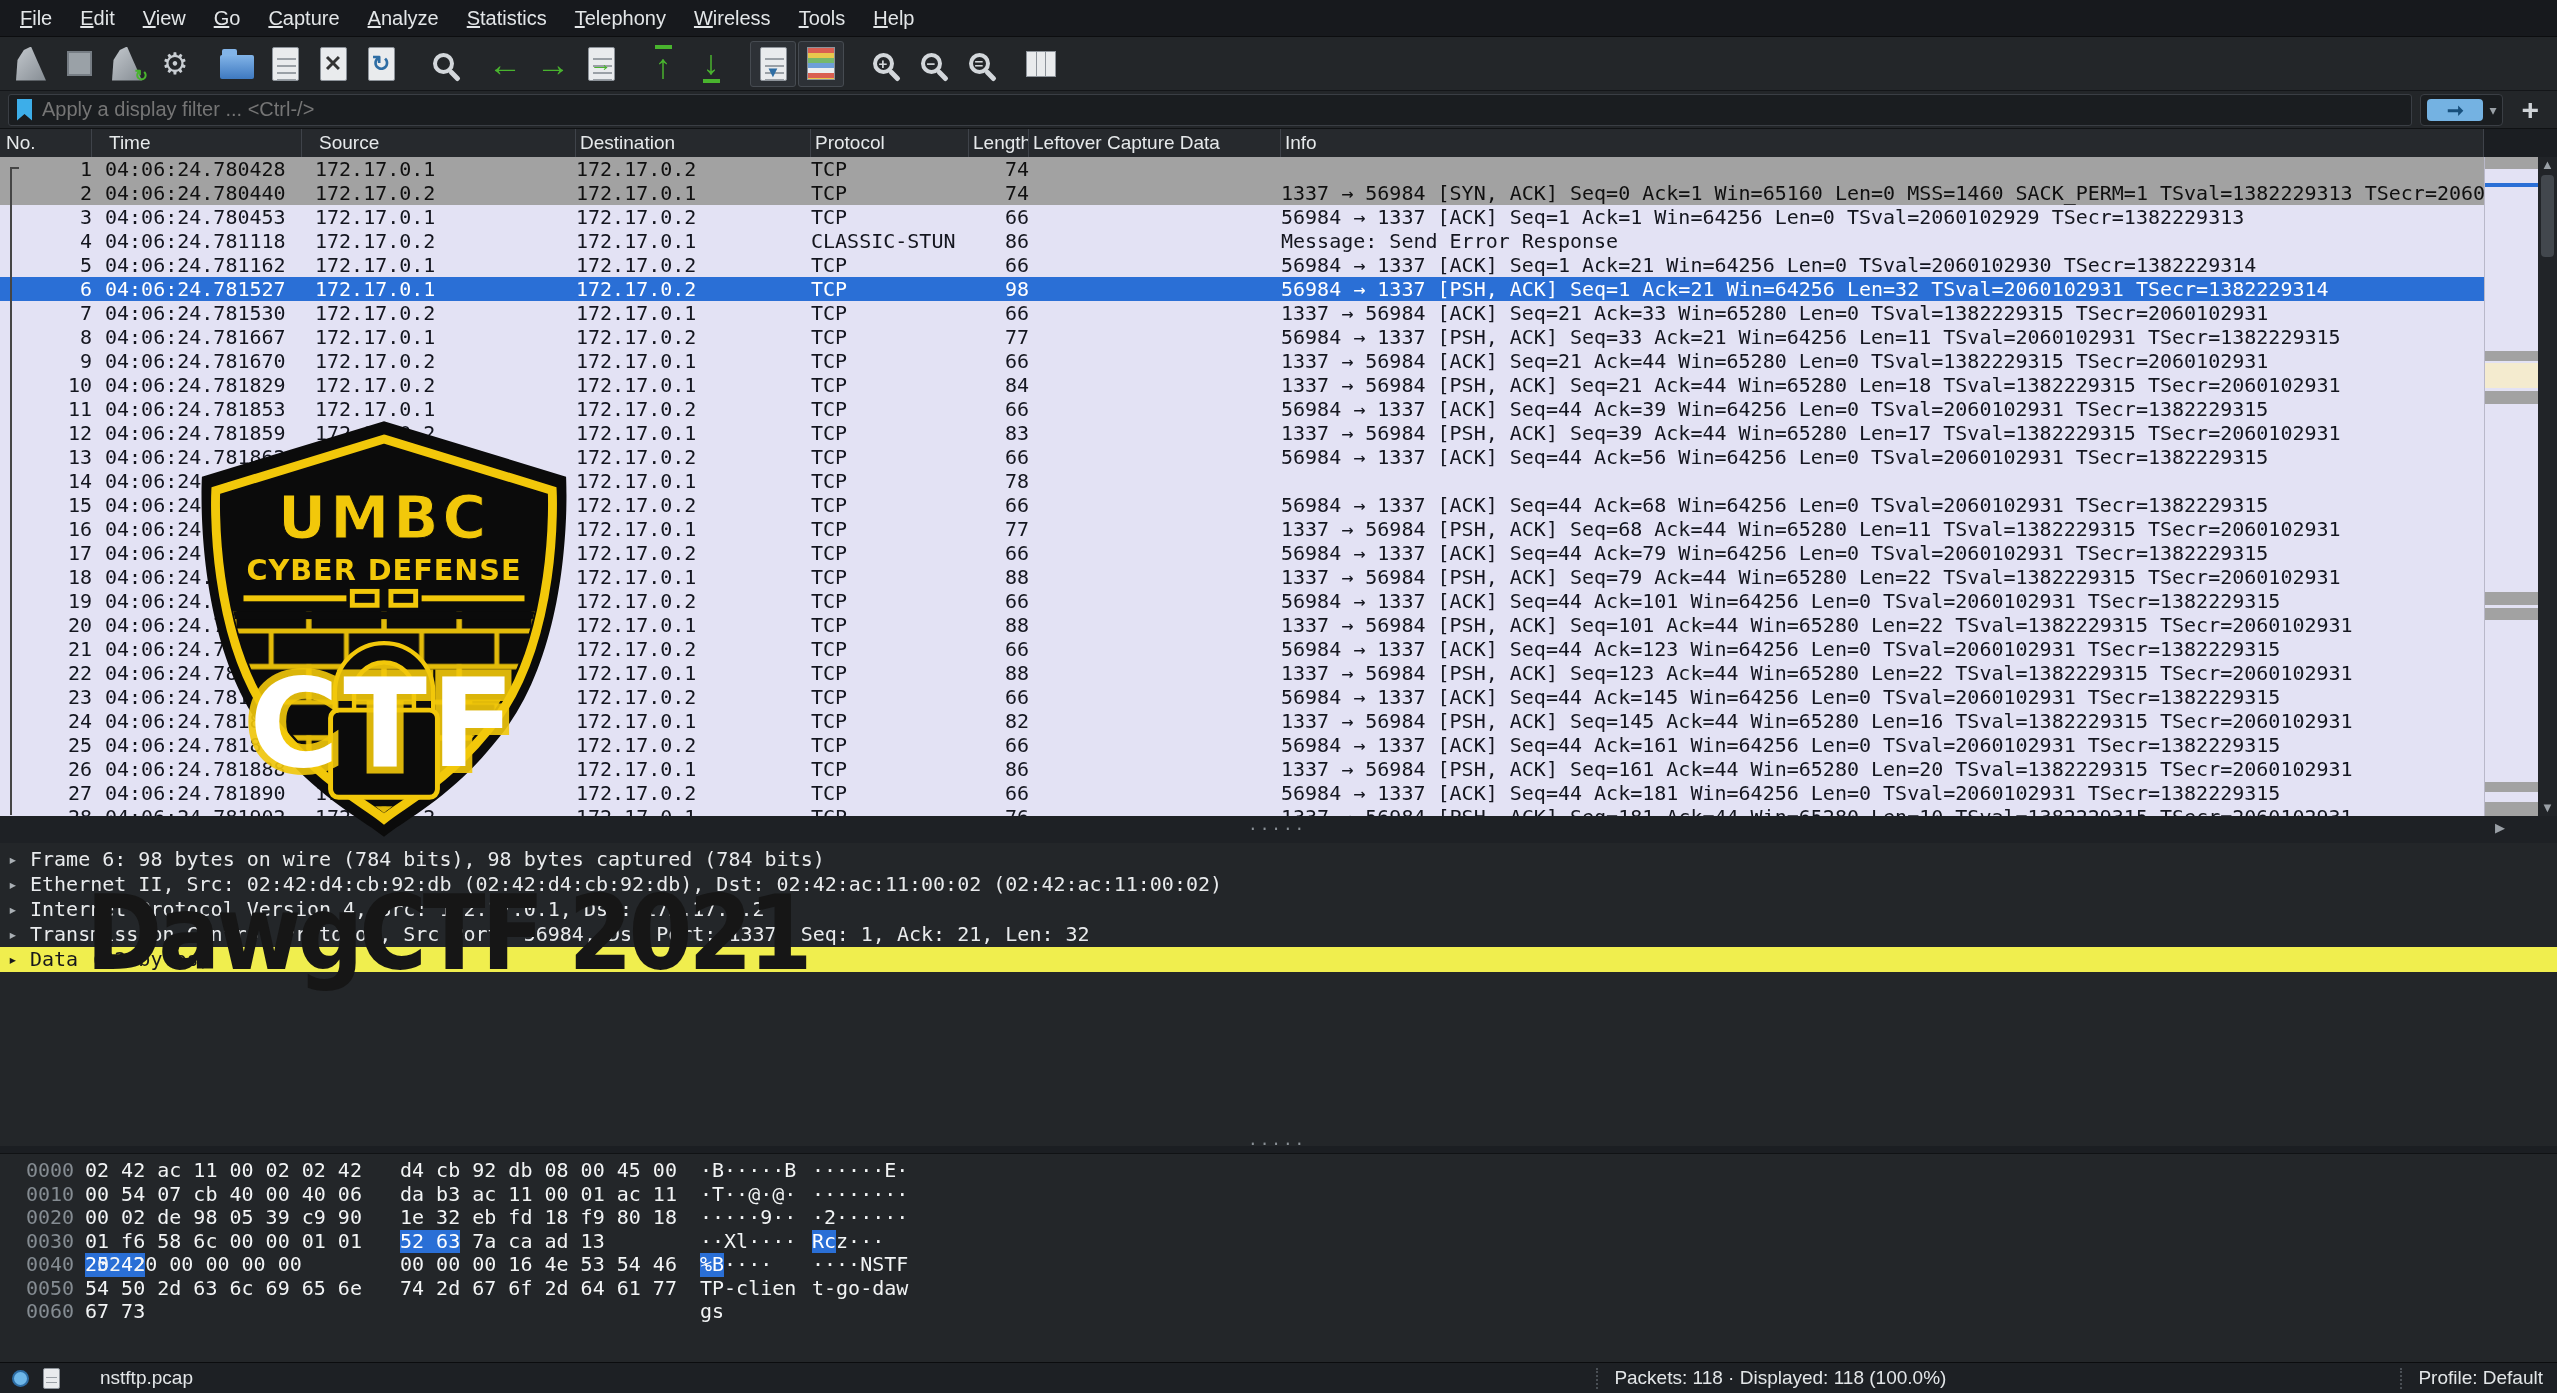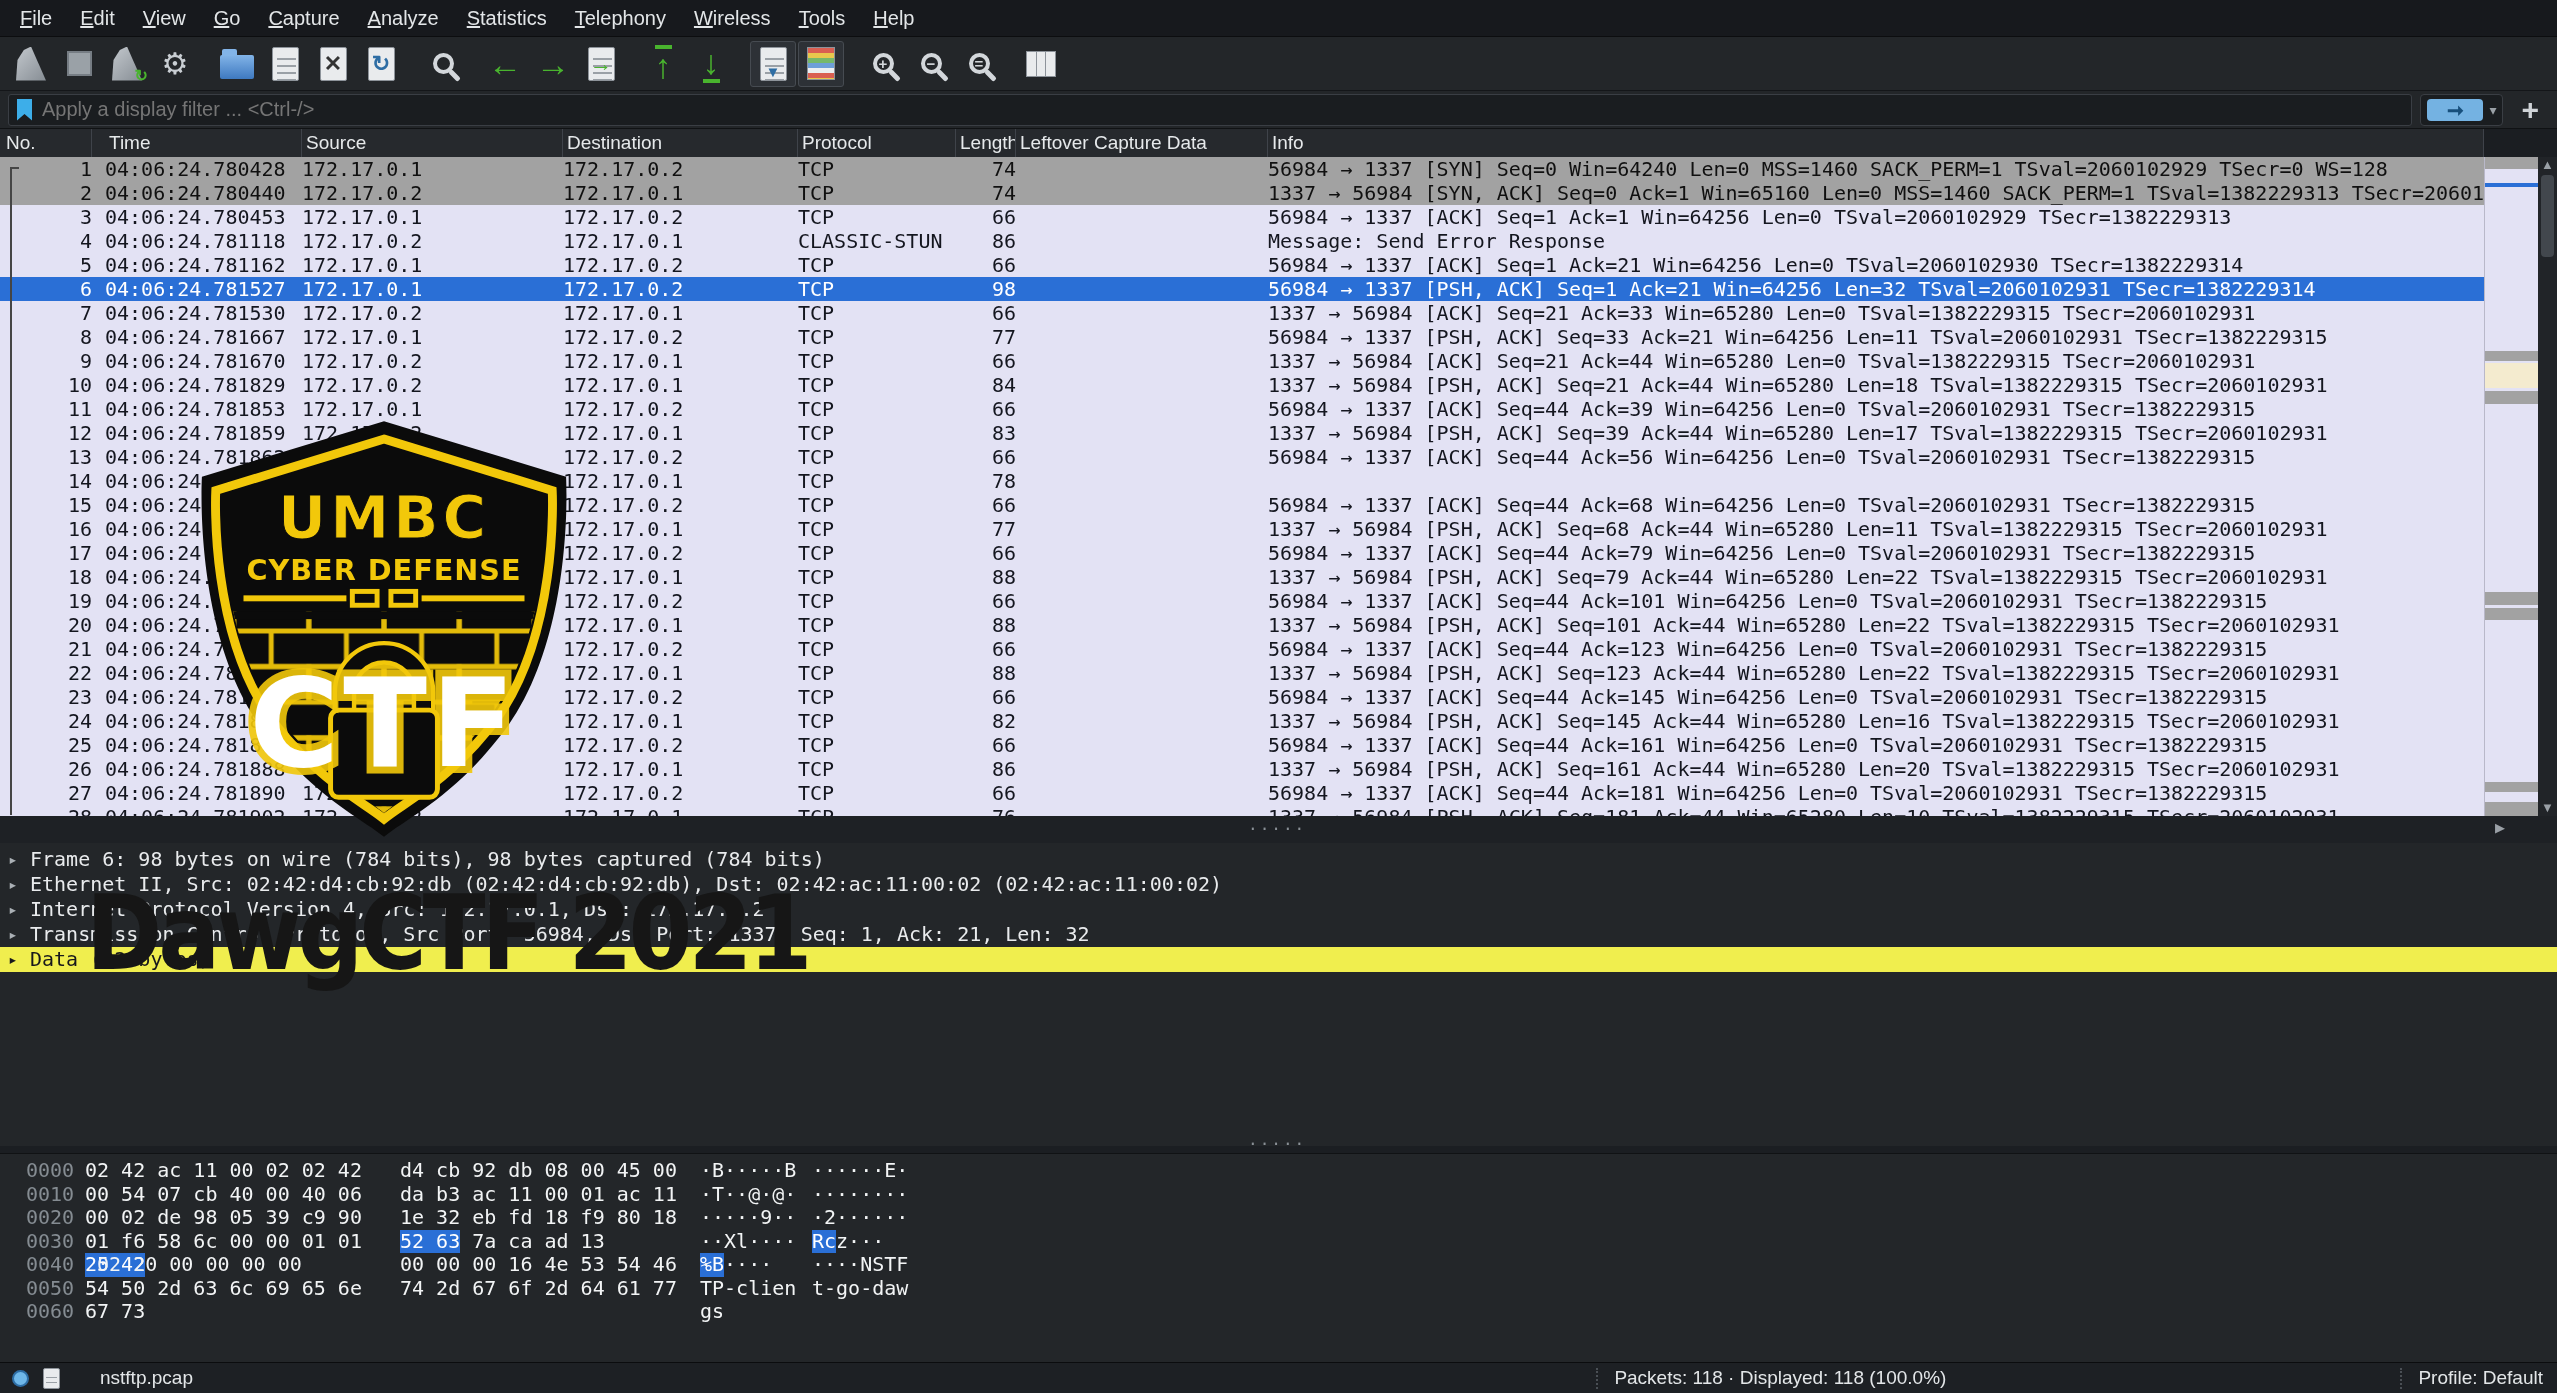--- a/index.html
+++ b/index.html
@@ -42,21 +42,21 @@
   #plus-btn{color:#cfd3d7;font-size:30px;font-weight:bold;padding:0 10px;}
   
   #colheader{left:0;top:129px;width:2484px;height:28px;background:#26292d;display:flex;font-size:19px;color:#e6e9eb;}
   #colheader .hc{line-height:28px;border-right:1px solid #3f434a;padding-left:4px;overflow:hidden;white-space:nowrap;}
   #plist{left:0;top:157px;width:2484px;height:659px;background:#e3e2f4;overflow:hidden;}
   .prow{display:flex;height:24px;line-height:24px;font-family:"DejaVu Sans Mono",monospace;font-size:20px;color:#14161f;background:#e3e2f4;white-space:pre;}
   .prow.gray{background:#a2a2a2;color:#101010;}
   .prow.selected{background:#2a6fd6;color:#ffffff;}
   .c-no{width:92px;text-align:right;flex:none;}
   .c-time{width:197px;margin-left:13px;flex:none;overflow:hidden;}
-  .c-src{width:261px;flex:none;}
+  .c-src{width:261px;flex:none;margin-left:13px;}
   .c-dst{width:235px;flex:none;}
   .c-proto{width:158px;flex:none;}
   .c-len{width:60px;text-align:right;flex:none;}
   .c-lcd{width:252px;padding-left:12px;flex:none;}
   .c-info{flex:1;overflow:hidden;}
   #bracket{left:10px;top:167px;width:9px;height:648px;border-left:2px solid #454545;border-top:2px solid #454545;pointer-events:none;}
   
   #minimap{left:2484px;top:157px;width:54px;height:659px;background:#e3e2f4;border-left:1px solid #b9b8c9;}
   #minimap .band{position:absolute;left:0;width:100%;}
   .b-gray{background:#a2a2a2;}
@@ -213,21 +213,21 @@
     <div class="hc c-time" style="margin-left: 13px;">Time</div>
     <div class="hc c-src">Source</div>
     <div class="hc c-dst">Destination</div>
     <div class="hc c-proto">Protocol</div>
     <div class="hc c-len" style="text-align: right;">Length</div>
     <div class="hc c-lcd">Leftover Capture Data</div>
     <div class="hc c-info">Info</div>
   </div>
 
 <div id="plist" class="abs">
-    <div class="prow gray"><div class="c-no">1</div><div class="c-time">04:06:24.780428</div><div class="c-src">172.17.0.1</div><div class="c-dst">172.17.0.2</div><div class="c-proto">TCP</div><div class="c-len">74</div><div class="c-lcd"></div><div class="c-info">56984 → 1337 [SYN] Seq=0 Win=64240 Len=0 MSS=1460 SACK_PERM=1 TSval=2060102929 TSecr=0 WS=128</div></div>
+    <div class="prow gray"><div class="c-no">1</div><div class="c-time">04:06:24.780428</div><div class="c-src">172.17.0.1</div><div class="c-dst">172.17.0.2</div><div class="c-proto">TCP</div><div class="c-len">74</div><div class="c-lcd"></div></div>
     <div class="prow gray"><div class="c-no">2</div><div class="c-time">04:06:24.780440</div><div class="c-src">172.17.0.2</div><div class="c-dst">172.17.0.1</div><div class="c-proto">TCP</div><div class="c-len">74</div><div class="c-lcd"></div><div class="c-info">1337 → 56984 [SYN, ACK] Seq=0 Ack=1 Win=65160 Len=0 MSS=1460 SACK_PERM=1 TSval=1382229313 TSecr=2060102929 WS=128</div></div>
     <div class="prow"><div class="c-no">3</div><div class="c-time">04:06:24.780453</div><div class="c-src">172.17.0.1</div><div class="c-dst">172.17.0.2</div><div class="c-proto">TCP</div><div class="c-len">66</div><div class="c-lcd"></div><div class="c-info">56984 → 1337 [ACK] Seq=1 Ack=1 Win=64256 Len=0 TSval=2060102929 TSecr=1382229313</div></div>
     <div class="prow"><div class="c-no">4</div><div class="c-time">04:06:24.781118</div><div class="c-src">172.17.0.2</div><div class="c-dst">172.17.0.1</div><div class="c-proto">CLASSIC-STUN</div><div class="c-len">86</div><div class="c-lcd"></div><div class="c-info">Message: Send Error Response</div></div>
     <div class="prow"><div class="c-no">5</div><div class="c-time">04:06:24.781162</div><div class="c-src">172.17.0.1</div><div class="c-dst">172.17.0.2</div><div class="c-proto">TCP</div><div class="c-len">66</div><div class="c-lcd"></div><div class="c-info">56984 → 1337 [ACK] Seq=1 Ack=21 Win=64256 Len=0 TSval=2060102930 TSecr=1382229314</div></div>
     <div class="prow selected"><div class="c-no">6</div><div class="c-time">04:06:24.781527</div><div class="c-src">172.17.0.1</div><div class="c-dst">172.17.0.2</div><div class="c-proto">TCP</div><div class="c-len">98</div><div class="c-lcd"></div><div class="c-info">56984 → 1337 [PSH, ACK] Seq=1 Ack=21 Win=64256 Len=32 TSval=2060102931 TSecr=1382229314</div></div>
     <div class="prow"><div class="c-no">7</div><div class="c-time">04:06:24.781530</div><div class="c-src">172.17.0.2</div><div class="c-dst">172.17.0.1</div><div class="c-proto">TCP</div><div class="c-len">66</div><div class="c-lcd"></div><div class="c-info">1337 → 56984 [ACK] Seq=21 Ack=33 Win=65280 Len=0 TSval=1382229315 TSecr=2060102931</div></div>
     <div class="prow"><div class="c-no">8</div><div class="c-time">04:06:24.781667</div><div class="c-src">172.17.0.1</div><div class="c-dst">172.17.0.2</div><div class="c-proto">TCP</div><div class="c-len">77</div><div class="c-lcd"></div><div class="c-info">56984 → 1337 [PSH, ACK] Seq=33 Ack=21 Win=64256 Len=11 TSval=2060102931 TSecr=1382229315</div></div>
     <div class="prow"><div class="c-no">9</div><div class="c-time">04:06:24.781670</div><div class="c-src">172.17.0.2</div><div class="c-dst">172.17.0.1</div><div class="c-proto">TCP</div><div class="c-len">66</div><div class="c-lcd"></div><div class="c-info">1337 → 56984 [ACK] Seq=21 Ack=44 Win=65280 Len=0 TSval=1382229315 TSecr=2060102931</div></div>
     <div class="prow"><div class="c-no">10</div><div class="c-time">04:06:24.781829</div><div class="c-src">172.17.0.2</div><div class="c-dst">172.17.0.1</div><div class="c-proto">TCP</div><div class="c-len">84</div><div class="c-lcd"></div><div class="c-info">1337 → 56984 [PSH, ACK] Seq=21 Ack=44 Win=65280 Len=18 TSval=1382229315 TSecr=2060102931</div></div>
     <div class="prow"><div class="c-no">11</div><div class="c-time">04:06:24.781853</div><div class="c-src">172.17.0.1</div><div class="c-dst">172.17.0.2</div><div class="c-proto">TCP</div><div class="c-len">66</div><div class="c-lcd"></div><div class="c-info">56984 → 1337 [ACK] Seq=44 Ack=39 Win=64256 Len=0 TSval=2060102931 TSecr=1382229315</div></div>

